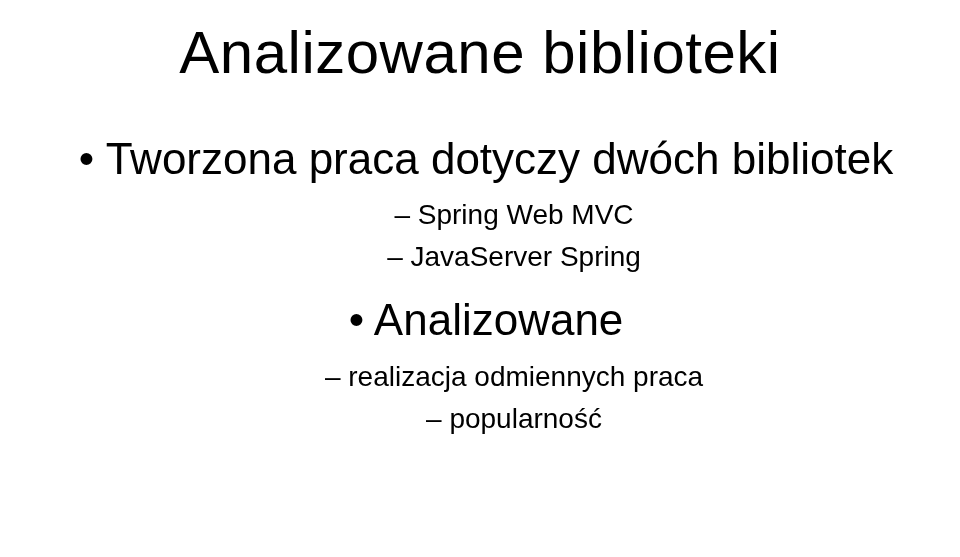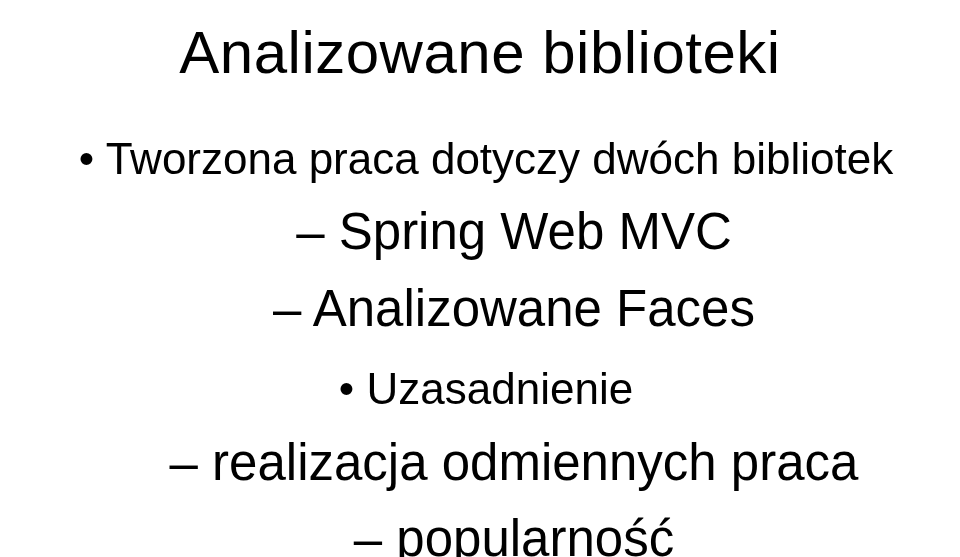--- a/index.html
+++ b/index.html
@@ -38,47 +38,47 @@
   }
   ul.level1 > li::before {
     content: "• ";
   }
   ul.level2 {
     list-style: none;
     margin: 6px 0 12px 0;
     padding: 0 0 0 56px;
   }
   ul.level2 > li {
-    font-size: 51px;
+    font-size: 28px;
     line-height: 1.5;
   }
   ul.level2 > li::before {
     content: "– ";
   }
 </style>
 </head>
 <body>
 
 <div class="slide">
   <h1 class="title">Analizowane biblioteki</h1>
 
   <ul class="level1">
     <li>
       <span>Tworzona praca dotyczy dwóch bibliotek</span>
       <ul class="level2">
         <li>
           <span>Spring Web MVC</span>
         </li>
         <li>
-          <span>Analizowane Faces</span>
+          <span>JavaServer Spring</span>
         </li>
       </ul>
     </li>
     <li>
-      <span>Uzasadnienie</span>
+      <span>Analizowane</span>
       <ul class="level2">
         <li>
           <span>realizacja odmiennych praca</span>
         </li>
         <li>
           <span>popularność</span>
         </li>
       </ul>
     </li>
   </ul>

